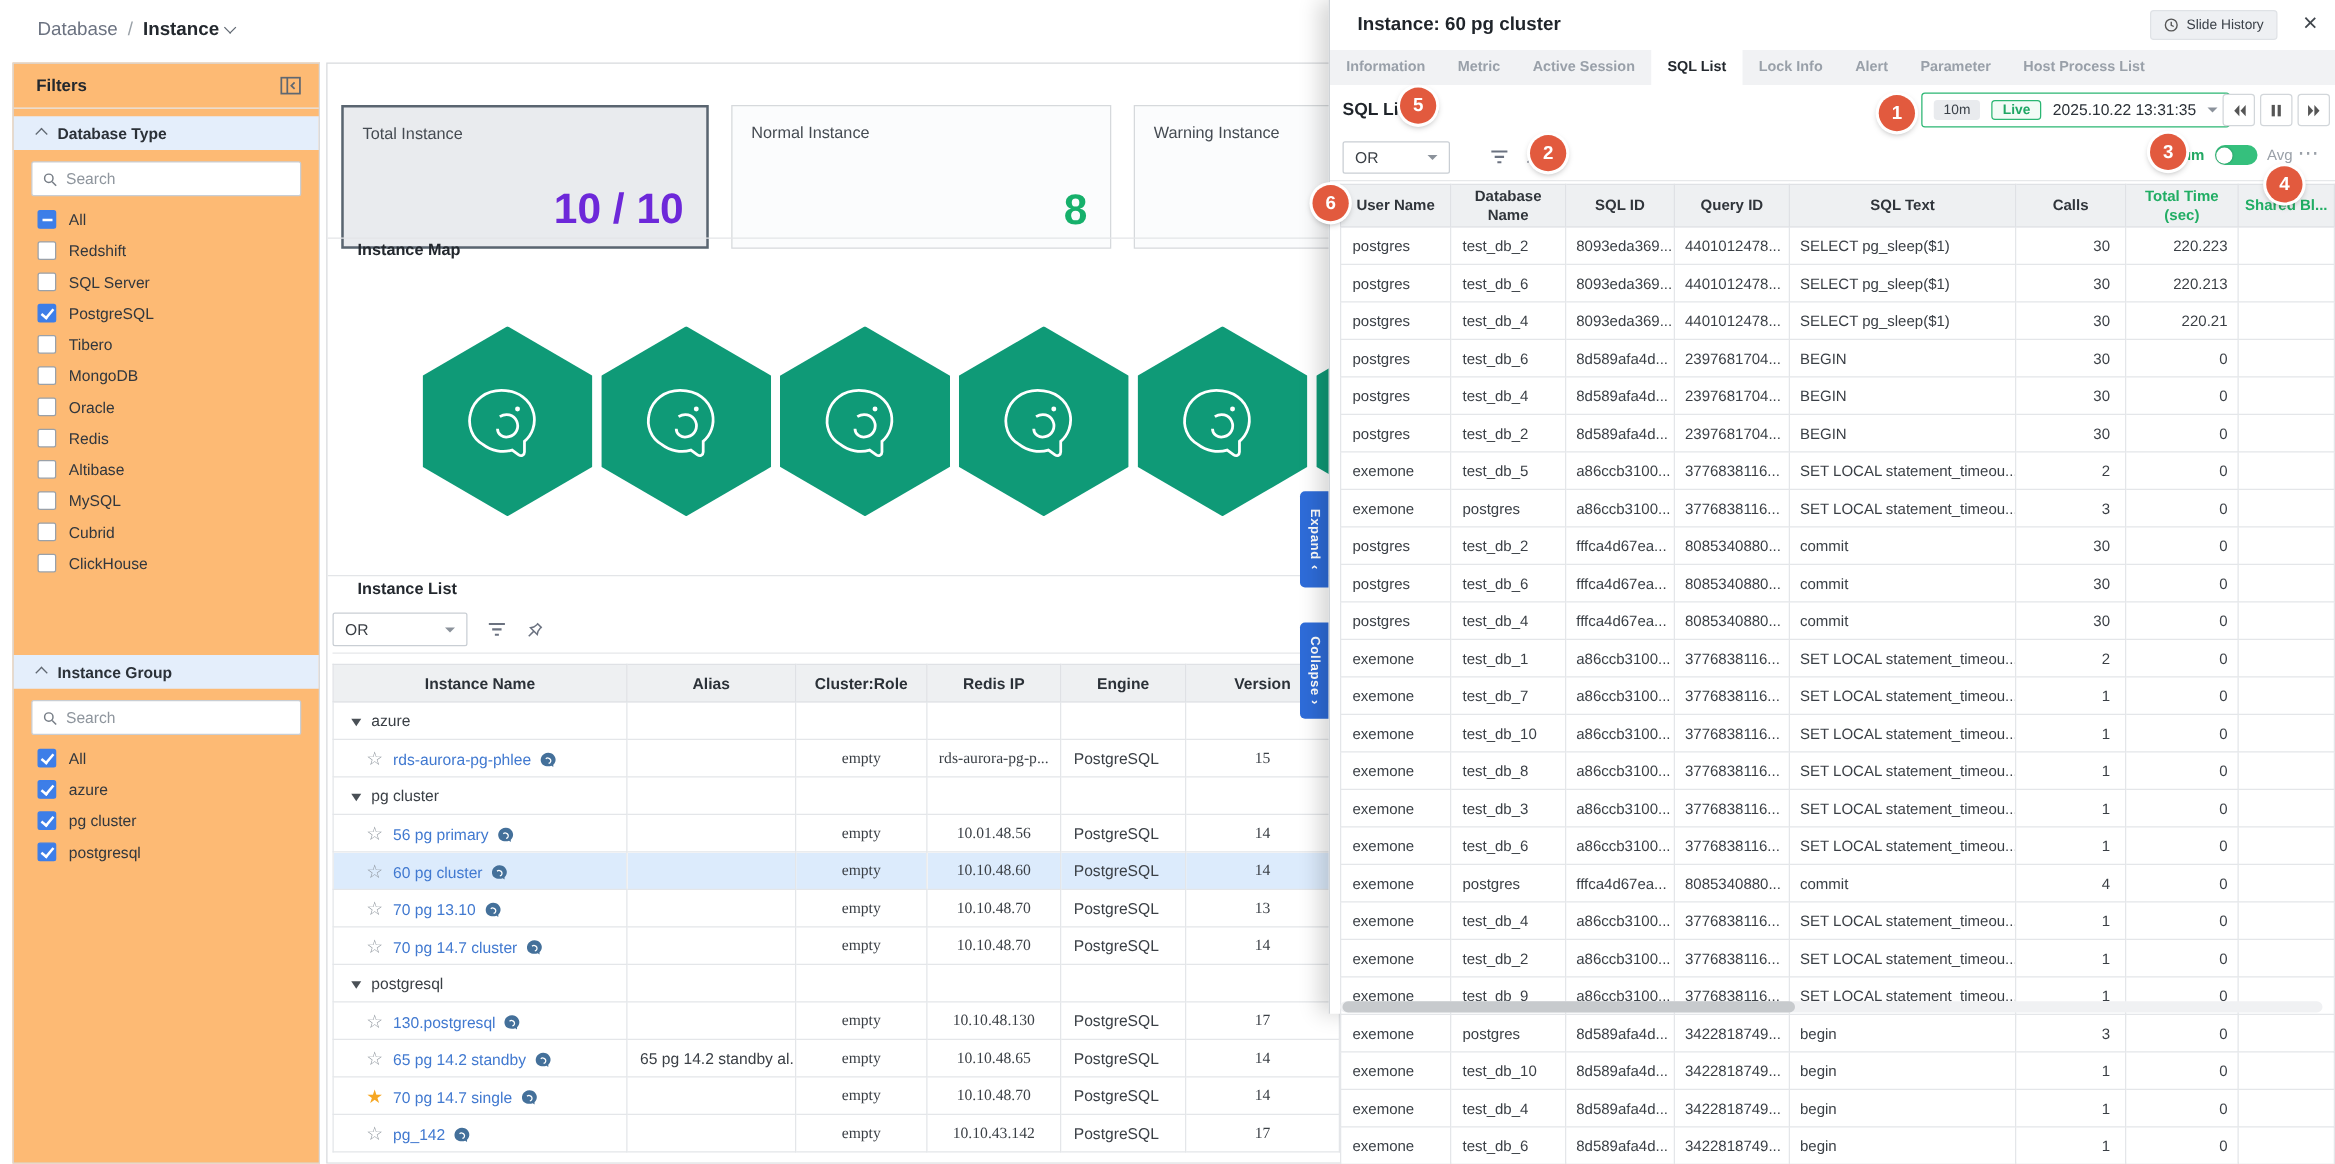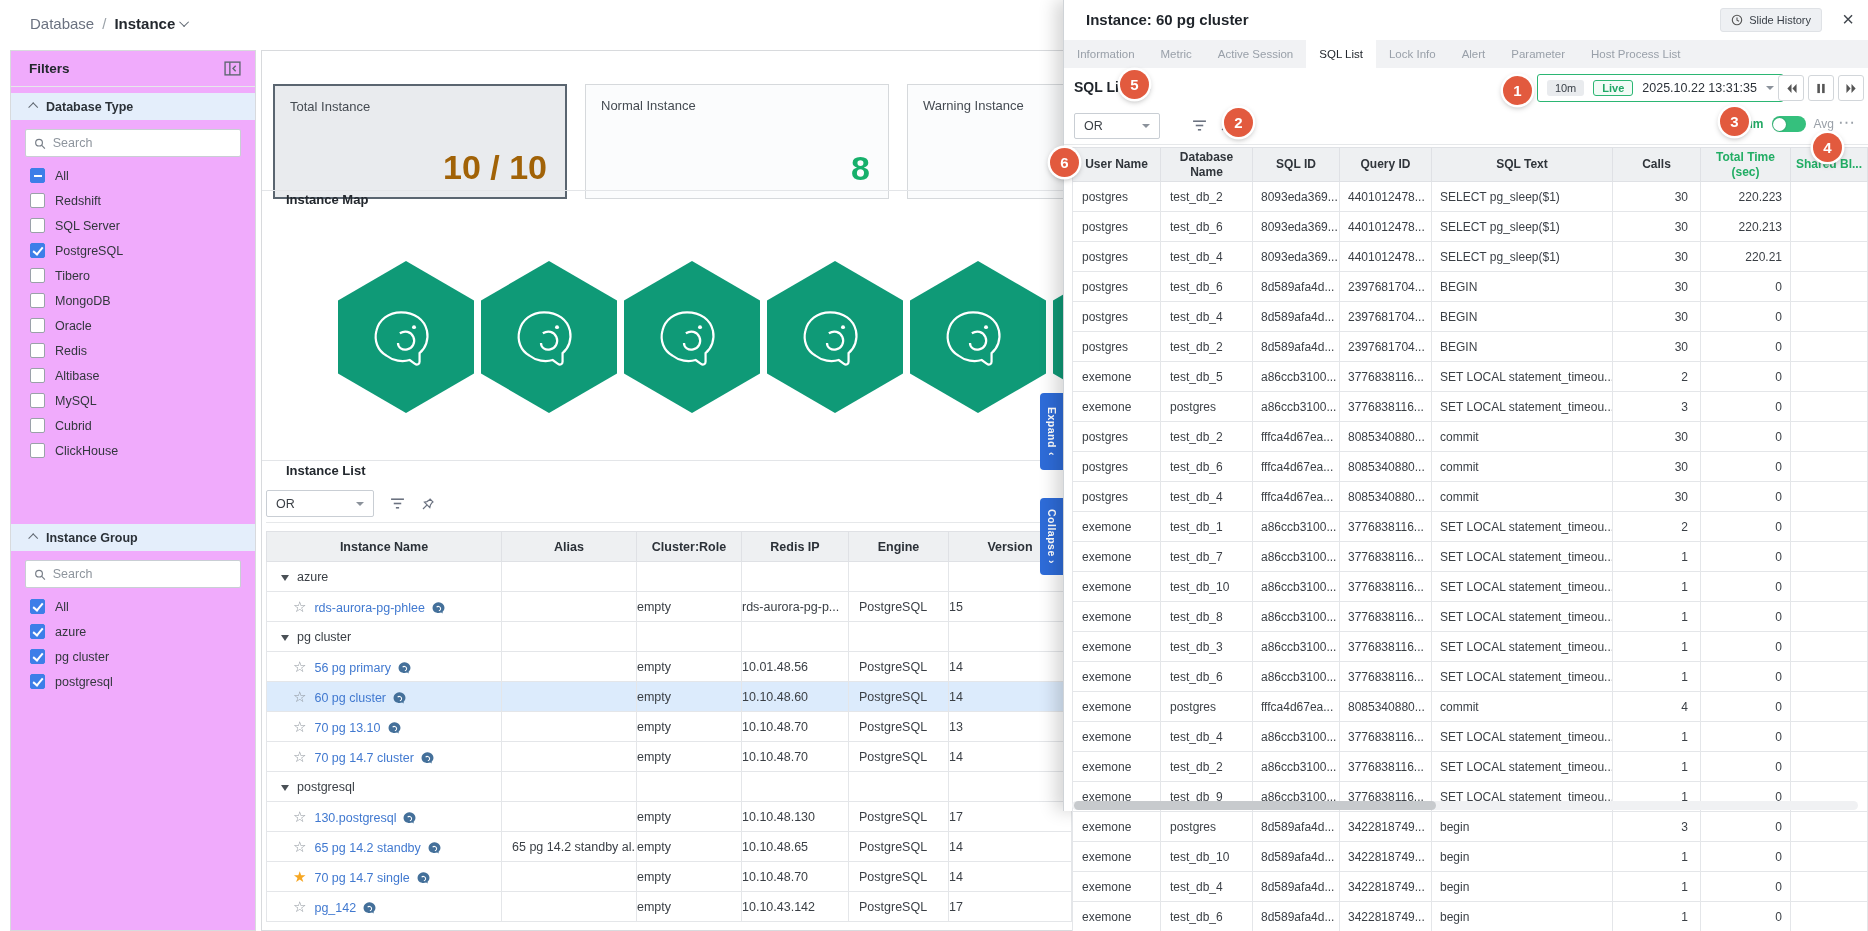--- a/index.html
+++ b/index.html
@@ -9,41 +9,41 @@
   
   .topbar { position:absolute; left:14px; top:0; right:0; height:46px; background:#fff; display:flex; align-items:center; padding-left:16px; gap:8px; font-size:15px; }
   .crumb-section { color:#6b7280; }
   .crumb-sep { color:#9aa1a8; }
   .crumb-page { color:#23282e; font-weight:bold; display:flex; align-items:center; gap:7px; cursor:pointer; }
   .chev { display:inline-block; width:7px; height:7px; border-left:1.7px solid #5f6771; border-bottom:1.7px solid #5f6771; }
   .chev.down { transform:rotate(-45deg) translateY(-2px); }
   .chev.up { transform:rotate(135deg) translateY(-1px); }
 
   
-  .filters { position:absolute; left:10px; top:50px; width:246px; bottom:0; background:#f0abfc; border:1px solid #d8dadd; }
+  .filters { position:absolute; left:10px; top:50px; width:246px; bottom:0; background:#fdba74; border:1px solid #d8dadd; }
   .filters-head { height:36px; display:flex; align-items:center; justify-content:space-between; padding:0 14px 0 18px; border-bottom:1px solid #e6e8ea; }
   .filters-title { font-weight:bold; font-size:13.5px; color:#23282e; }
   .icon-btn { background:none; border:none; cursor:pointer; display:flex; align-items:center; }
   .fsection-head { height:27px; margin-top:6px; background:#e4eefb; display:flex; align-items:center; gap:10px; padding:0 18px; font-weight:bold; font-size:12.5px; color:#2b3138; cursor:pointer; }
   .fsearch { margin:9px 14px 6px 14px; height:28px; border:1px solid #c9ced4; border-radius:2px; display:flex; align-items:center; padding:0 8px; gap:7px; background:#fff; }
   .fsearch input { border:none; outline:none; width:100%; font-size:12.5px; color:#3a3f45; font-family:"Liberation Sans",sans-serif; }
   .fsearch input::placeholder { color:#8e959d; }
   .fitem { height:25px; display:flex; align-items:center; gap:10px; padding-left:19px; cursor:pointer; }
   .fitem .flabel { font-size:12.5px; color:#32373d; }
   .cb { width:15px; height:15px; border:1.5px solid #9aa1a9; border-radius:2px; background:#fff; position:relative; flex:0 0 15px; }
   .cb.checked, .cb.indeterminate { background:#3d7ee8; border-color:#3d7ee8; }
   .cb.checked::after { content:""; position:absolute; left:3.5px; top:0.5px; width:4px; height:8px; border-right:2px solid #fff; border-bottom:2px solid #fff; transform:rotate(40deg); }
   .cb.indeterminate::after { content:""; position:absolute; left:2.5px; top:5.5px; width:8px; height:2px; background:#fff; }
   .fspacer { height:55px; }
 
   
   .main { position:absolute; left:261px; top:50px; width:1607px; bottom:0; background:#fff; border:1px solid #d8dadd; overflow:hidden; }
   .card { position:absolute; top:33px; height:115px; background:#fbfcfd; border:1px solid #d6d9dc; }
   .card .clabel { position:absolute; left:15px; top:13px; font-size:13px; color:#454b52; }
-  .card .cvalue { position:absolute; right:18px; bottom:10px; font-size:34px; font-weight:bold; color:#a16207; }
+  .card .cvalue { position:absolute; right:18px; bottom:10px; font-size:34px; font-weight:bold; color:#6d28d9; }
   .card.total { left:11px; width:294px; background:#e9ebee; border:2px solid #5a6570; }
   .card.normal { left:323px; width:304px; }
   .card.normal .cvalue { color:#16b06b; }
   .card.warning { left:645px; width:300px;text-align:right; }
   .hline { position:absolute; left:0; right:0; height:1px; background:#e3e5e8; }
   .sec-title { position:absolute; left:24px; font-weight:bold; font-size:13px; color:#23282e; }
 
   .hexwrap { position:absolute; left:0; top:150px; right:0; height:260px; }
   .hex { position:absolute; top:60px; width:136px; height:152px; background:#0f9a77;
          clip-path:polygon(50% 0,100% 26%,100% 74%,50% 100%,0 74%,0 26%); display:flex; align-items:center; justify-content:center; }
@@ -57,40 +57,40 @@
   .itable { position:absolute; left:4px; width:805px; }
   .itable th { height:30px; background:#eef0f2; border:1px solid #dfe1e5; font-size:12.5px; color:#2b3138; font-weight:bold; }
   .itable td { height:30px; border:1px solid #e4e6e9; font-size:12.5px; color:#3a3f45; background:#fff; overflow:hidden; white-space:nowrap; }
   .itable tr.selected td { background:#dcebfc; }
   .td-name { padding-left:14px; }
   .tri { width:0; height:0; border-left:4.5px solid transparent; border-right:4.5px solid transparent; border-top:6px solid #4a5056; display:inline-block; margin-right:8px; }
   .star { font-size:15px; color:#8d949c; margin:0 8px 0 12px; cursor:pointer; }
   .star.on { color:#f6a723; }
   .iname { color:#4179d0; cursor:pointer; }
   .ele-mini { margin-left:6px; vertical-align:-3px; }
-  .td-center { text-align:left; }
+  .td-center { text-align:center;font-family:Liberation Serif, serif; }
   .td-pad { padding-left:10px; }
 
   
   .vtab { position:absolute; left:1040px; width:23px; background:#2e6cd9; color:#fff; z-index:5; border-radius:4px 0 0 4px;
           writing-mode:vertical-rl; display:flex; align-items:center; justify-content:center; gap:4px;
           font-size:10.5px; font-weight:bold; cursor:pointer; letter-spacing:.5px; }
   .vtab.expand { top:393px; height:77px; }
   .vtab.collapse { top:498px; height:77px; }
 
   
   .overlay { position:absolute; left:1063px; top:0; width:805px; height:811px; background:#fff; z-index:6;
              border-left:1px solid #cfd3d7; box-shadow:-8px 0 16px rgba(0,0,0,.16); }
   .ov-head { position:relative; height:40px; }
   .ov-title { position:absolute; left:22px; top:11px; font-size:15px; font-weight:bold; color:#1f242a; }
   .slide-btn { position:absolute; right:46px; top:8px; height:24px; display:flex; align-items:center; gap:6px; padding:0 10px;
                background:#eef0f3; border:1px solid #dfe2e6; border-radius:3px; font-size:11px; color:#3a4048; cursor:pointer; }
   .close-x { position:absolute; right:14px; top:6px; font-size:20px; color:#40464d; cursor:pointer; line-height:26px; }
   .ptabs { height:28px; background:#f1f2f4; display:flex; }
-  .ptab { padding:0 13px; line-height:28px; font-size:11.5px; font-weight:normal; color:#99a0a9; cursor:pointer; white-space:nowrap; }
+  .ptab { padding:0 13px; line-height:28px; font-size:11.5px; font-weight:bold; color:#99a0a9; cursor:pointer; white-space:nowrap; }
   .ptab.active { background:#fff; color:#23282e; }
 
   .ov-row1 { position:relative; height:40px; }
   .sql-title { position:absolute; left:10px; top:11px; font-size:14px; font-weight:bold; color:#1f242a; display:flex; gap:7px; align-items:center; }
   .info-i { width:13px; height:13px; border-radius:50%; background:#9aa2ab; color:#fff; font-size:9px; font-weight:bold; display:inline-flex; align-items:center; justify-content:center; }
   .timegrp { position:absolute; right:84px; top:6px; height:28px; border:1.5px solid #2bb673; border-radius:3px; display:flex; align-items:center; gap:9px; padding:0 9px; cursor:pointer; }
   .chip-10m { background:#e9ebee; border-radius:3px; font-size:11px; padding:2px 8px; color:#3a4048; }
   .live { border:1.5px solid #2bb673; color:#1fa765; background:#f2fbf6; border-radius:3px; font-size:11px; font-weight:bold; padding:1px 8px; }
   .tstamp { font-size:12.5px; color:#2b3138; }
   .media { position:absolute; right:4px; top:7px; display:flex; gap:4px; }

